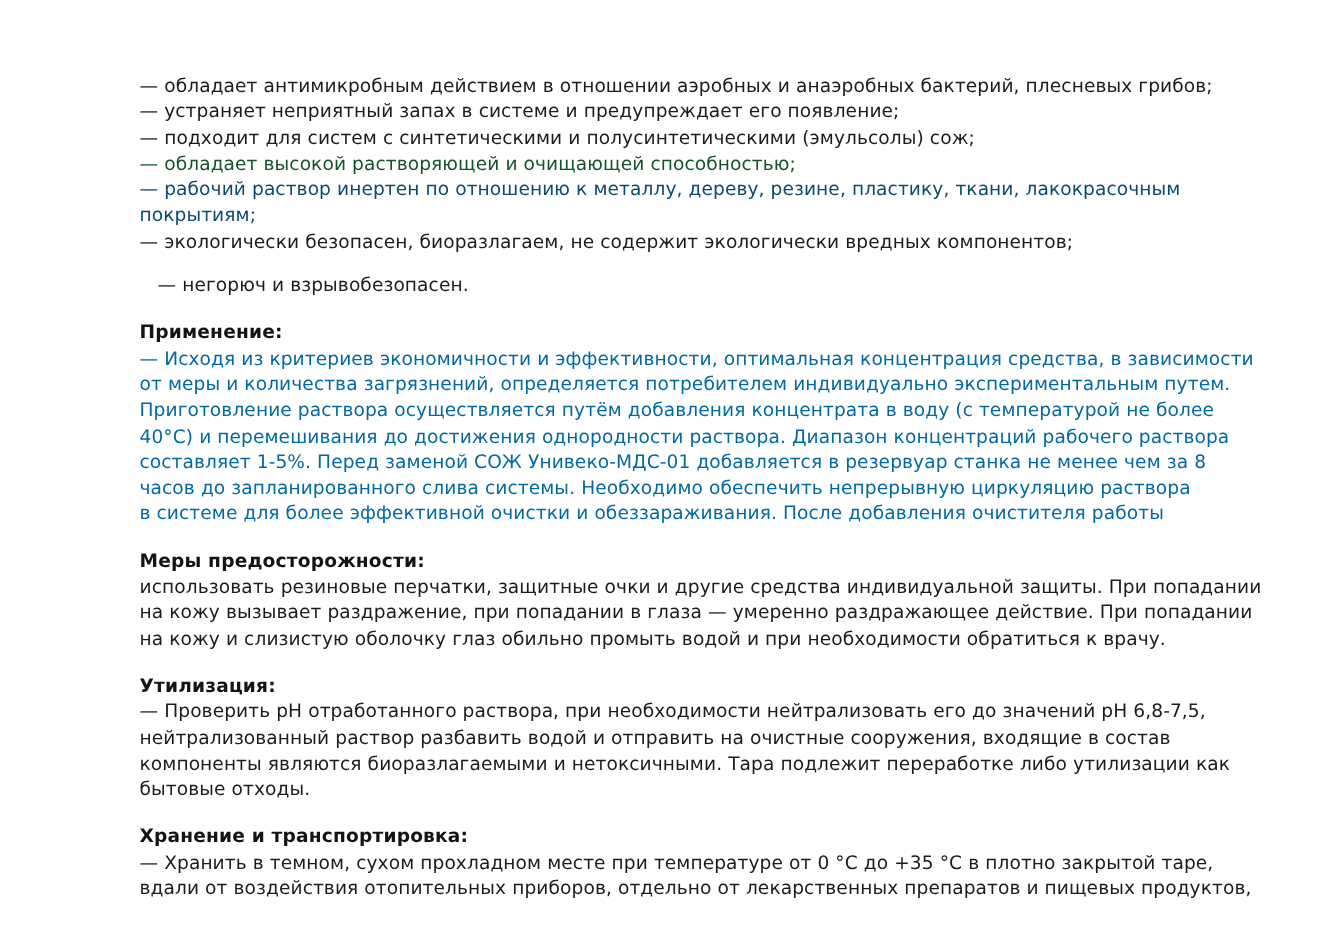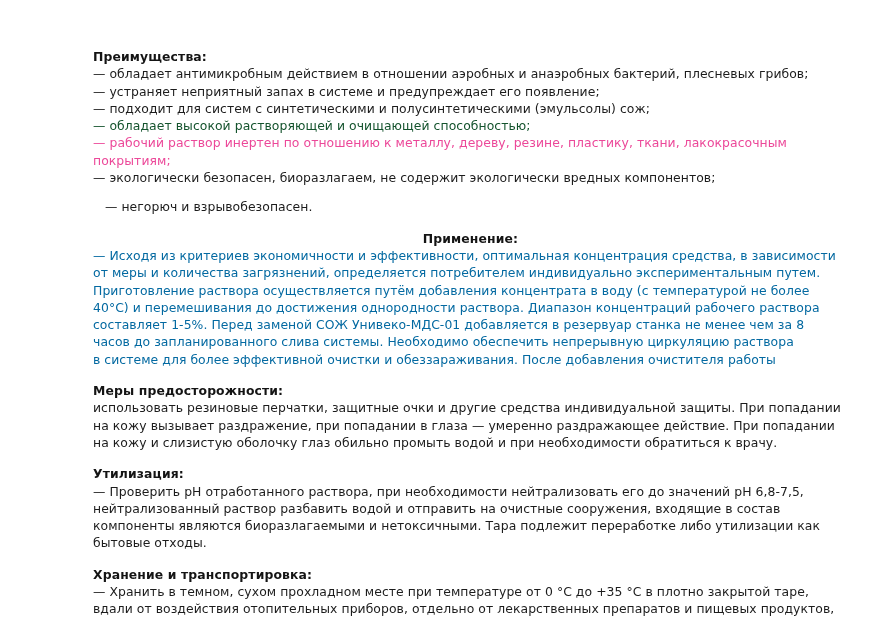--- a/index.html
+++ b/index.html
@@ -50,48 +50,47 @@
   }
   .bullet-list .para {
     display: block;
   }
 </style>
 </head>
 <body>
 
 <div class="page" id="page-root" style="background: rgb(255, 255, 255);">
     <section class="section">
-      <div class="section-heading" style="color: rgb(20, 20, 20);">Преимущества:</div>
       <div class="bullet-list">
         <p class="para" style="margin: 0px; color: rgb(28, 28, 28);">
           <span class="line">— обладает антимикробным действием в отношении аэробных и анаэробных бактерий, плесневых грибов;</span>
         </p>
         <p class="para" style="margin: 0px; color: rgb(28, 28, 28);">
           <span class="line">— устраняет неприятный запах в системе и предупреждает его появление;</span>
         </p>
         <p class="para" style="margin: 0px; color: rgb(28, 28, 28);">
           <span class="line">— подходит для систем с синтетическими и полусинтетическими (эмульсолы) сож;</span>
         </p>
         <p class="para" style="margin: 0px; color: #14532d;">
           <span class="line">— обладает высокой растворяющей и очищающей способностью;</span>
         </p>
-        <p class="para" style="margin: 0px; color: #ec4899;">
+        <p class="para" style="margin: 0px; color: #0c4a6e;">
           <span class="line">— рабочий раствор инертен по отношению к металлу, дереву, резине, пластику, ткани, лакокрасочным</span>
           <span class="line">покрытиям;</span>
         </p>
         <p class="para" style="margin: 0px; color: rgb(28, 28, 28);">
           <span class="line">— экологически безопасен, биоразлагаем, не содержит экологически вредных компонентов;</span>
         </p>
         <p class="para" style="margin: 12px; color: rgb(28, 28, 28);">
           <span class="line">— негорюч и взрывобезопасен.</span>
         </p>
       </div>
     </section>
     <section class="section">
-      <div class="section-heading" style="color: rgb(20, 20, 20); text-align: center;">Применение:</div>
+      <div class="section-heading" style="color: rgb(20, 20, 20);">Применение:</div>
       <div class="bullet-list">
         <p class="para" style="margin: 0px; color: #0369a1;">
           <span class="line">— Исходя из критериев экономичности и эффективности, оптимальная концентрация средства, в зависимости</span>
           <span class="line">от меры и количества загрязнений, определяется потребителем индивидуально экспериментальным путем.</span>
           <span class="line">Приготовление раствора осуществляется путём добавления концентрата в воду (с температурой не более</span>
           <span class="line">40°С) и перемешивания до достижения однородности раствора. Диапазон концентраций рабочего раствора</span>
           <span class="line">составляет 1-5%. Перед заменой СОЖ Унивеко-МДС-01 добавляется в резервуар станка не менее чем за 8</span>
           <span class="line">часов до запланированного слива системы. Необходимо обеспечить непрерывную циркуляцию раствора</span>
           <span class="line">в системе для более эффективной очистки и обеззараживания. После добавления очистителя работы</span>
         </p>

